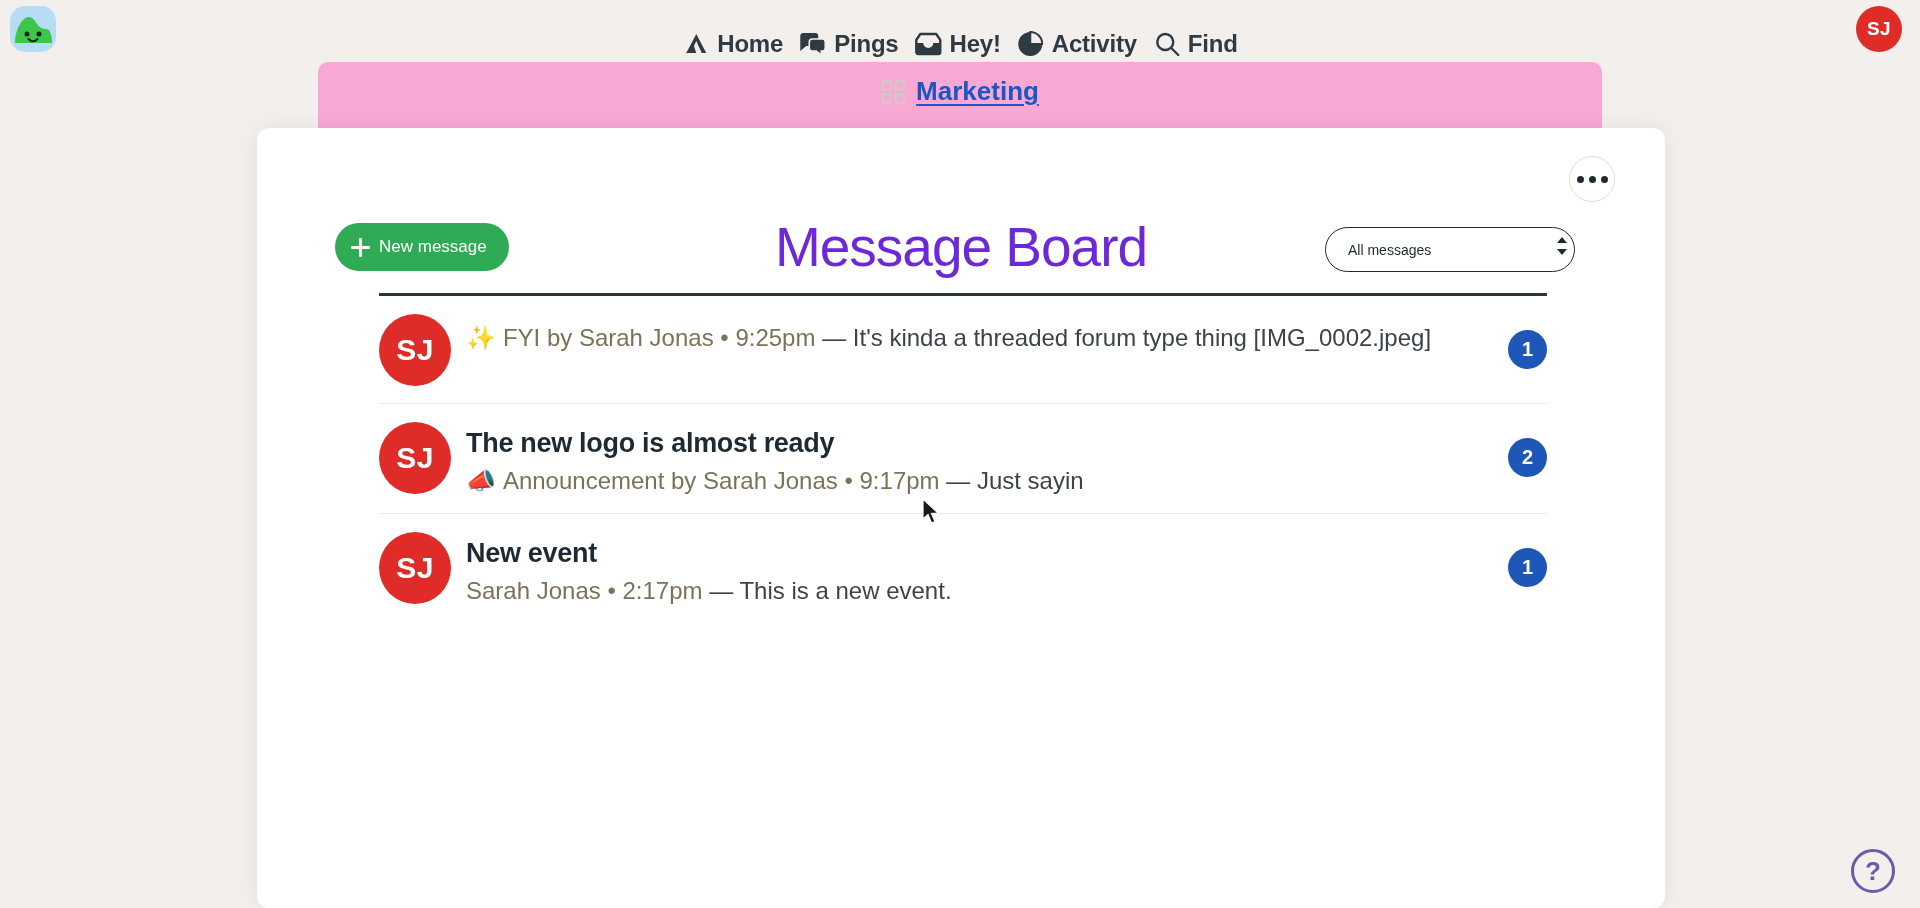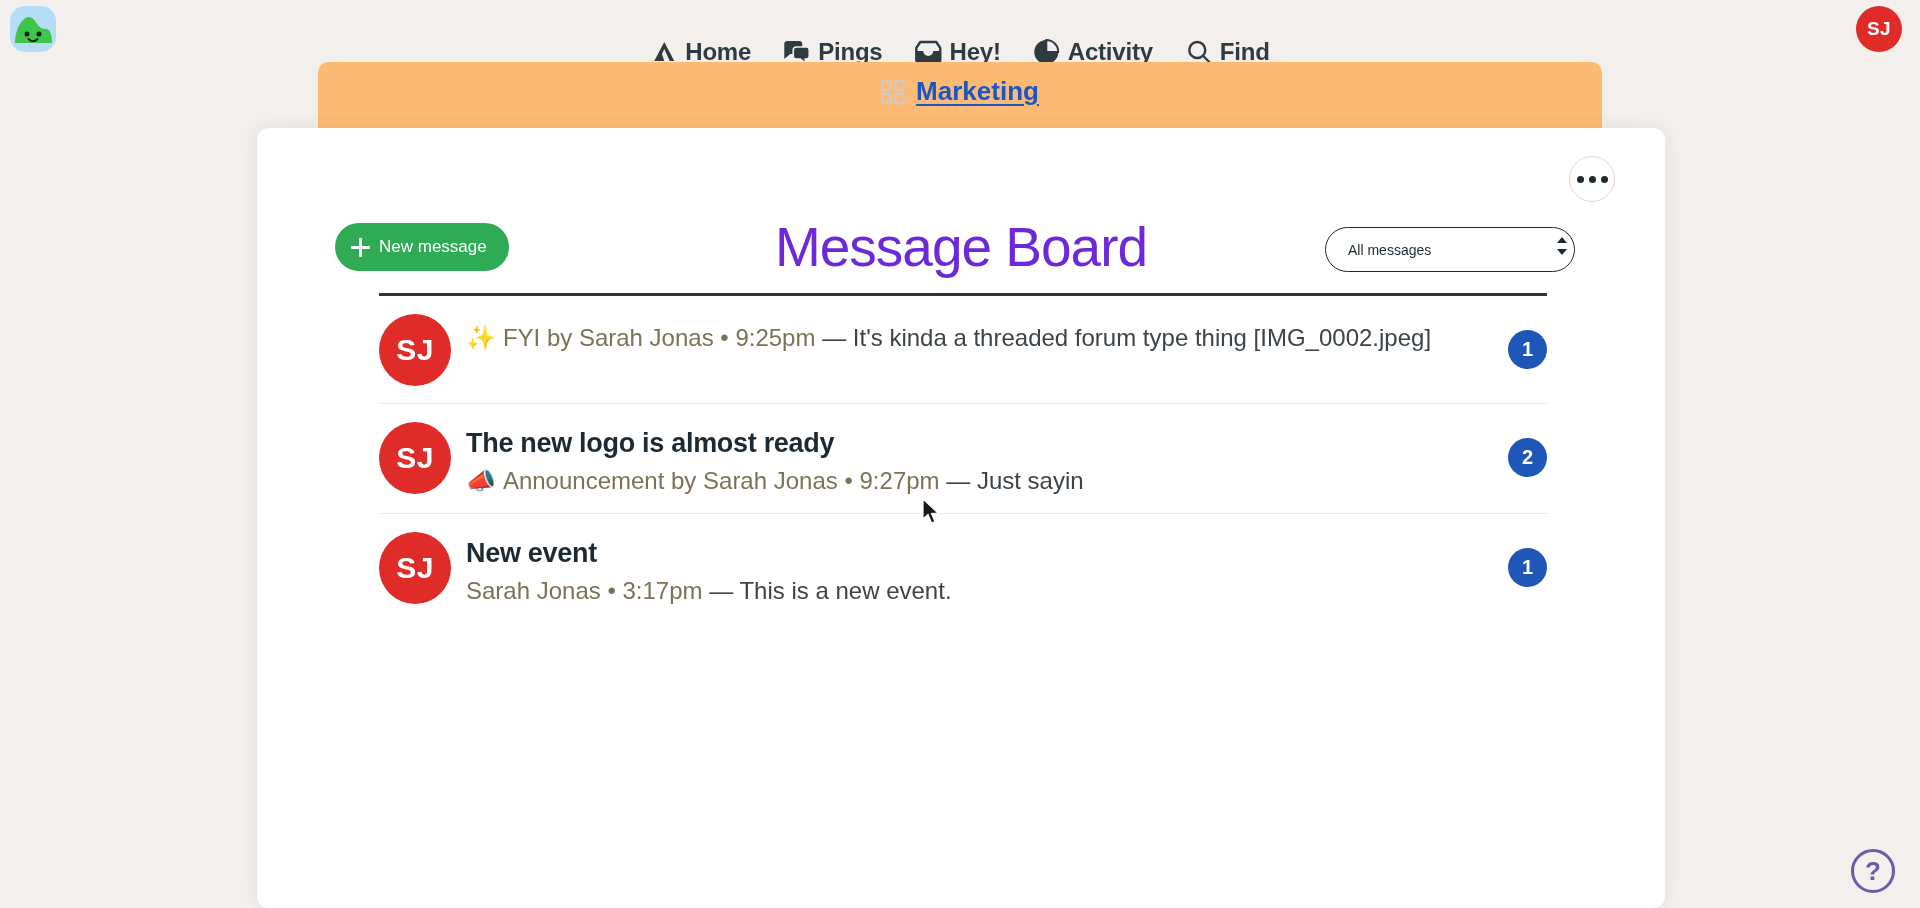--- a/index.html
+++ b/index.html
@@ -16,22 +16,22 @@
     width: 1920px; height: 58px;
     display: flex; align-items: center;
   }
   .logo {
     position: absolute; left: 6px; top: 2px;
     width: 54px; height: 54px;
     display: flex; align-items: center; justify-content: center;
   }
   .nav {
     position: absolute; left: 50%; transform: translateX(-50%);
-    top: 8px; height: 58px;
-    display: flex; align-items: flex-end; gap: 32px;
+    top: 15px; height: 58px;
+    display: flex; align-items: center; gap: 16px;
   }
   .nav-item {
     display: flex; align-items: center; gap: 7px;
     color: #2f3b42;
     font-size: 24px; font-weight: bold;
     letter-spacing: -0.2px;
     cursor: pointer;
     text-decoration: none;
   }
   .nav-icon { display: flex; align-items: center; justify-content: center; width: 28px; height: 28px; }
@@ -43,21 +43,21 @@
     color: #fff; font-size: 19px; font-weight: bold;
     display: flex; align-items: center; justify-content: center;
     letter-spacing: 0.3px;
     cursor: pointer;
   }
 
   
   .breadcrumb-sheet {
     position: absolute; top: 62px; left: 318px;
     width: 1284px; height: 80px;
-    background: #fdba74;
+    background: #f9a8d4;
     border-radius: 10px 10px 0 0;
   }
   .breadcrumb {
     position: absolute; top: 14px; left: 0; width: 1284px;
     display: flex; align-items: center; justify-content: center; gap: 11px;
   }
   .bc-label {
     color: #1b57c4; font-size: 26px; font-weight: bold;
     text-decoration: underline; text-underline-offset: 4px;
     text-decoration-thickness: 2px;
@@ -324,34 +324,34 @@
     <div class="badge">1</div>
   </div>
 
   <div class="row">
     <div class="row-avatar">
       <span>SJ</span>
     </div>
     <div class="row-body">
       <div class="row-title">The new logo is almost ready</div>
       <div class="row-meta">
-        <span class="emoji">📣</span><span class="byline">Announcement by Sarah Jonas • 9:27pm</span> <span>— Just sayin</span>
+        <span class="emoji">📣</span><span class="byline">Announcement by Sarah Jonas • 9:17pm</span> <span>— Just sayin</span>
       </div>
     </div>
     <div class="badge">2</div>
   </div>
 
   <div class="row">
     <div class="row-avatar">
       <span>SJ</span>
     </div>
     <div class="row-body">
       <div class="row-title">New event</div>
       <div class="row-meta">
-        <span class="byline">Sarah Jonas • 3:17pm</span> <span>— This is a new event.</span>
+        <span class="byline">Sarah Jonas • 2:17pm</span> <span>— This is a new event.</span>
       </div>
     </div>
     <div class="badge">1</div>
   </div>
 
 </div>
 
 <span class="cursor">
   <svg width="20" height="28" viewBox="0 0 20 28">
     <path d="M1 1 L1 21 L6 16.5 L9.5 25 L13 23.5 L9.5 15.5 L16 15 Z" fill="#1a1a1a" stroke="#ffffff" stroke-width="1.2"></path>

